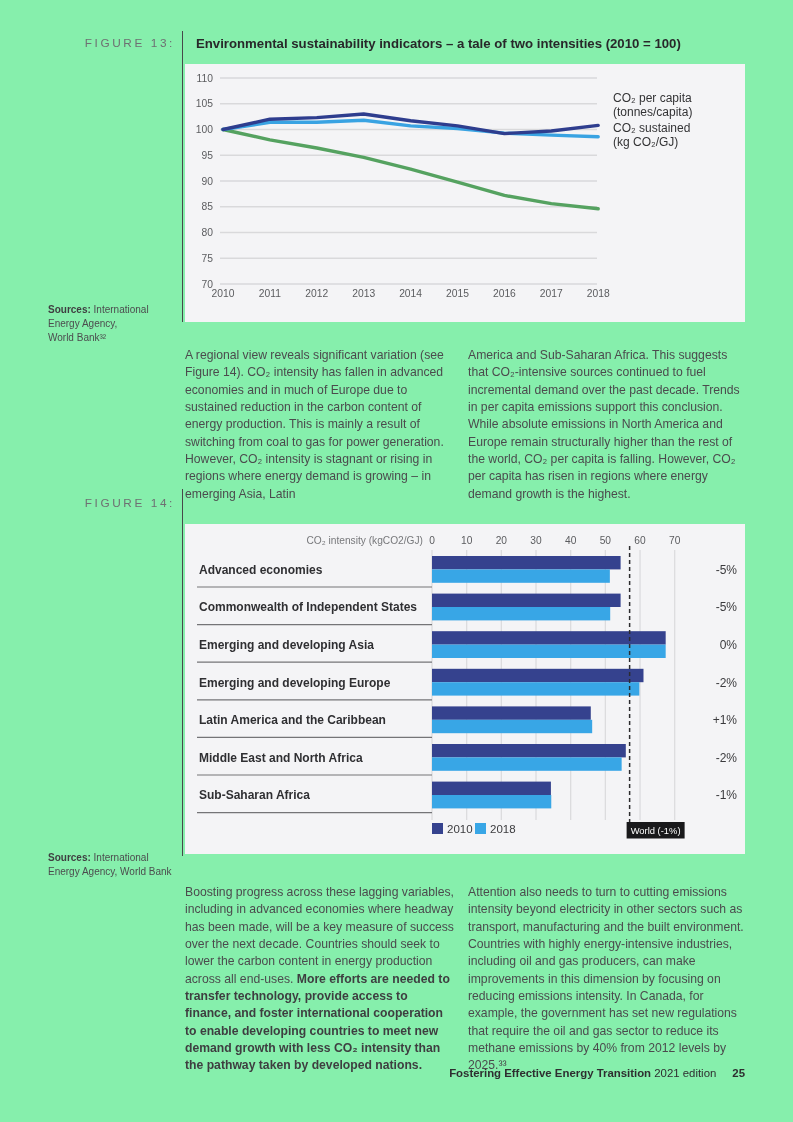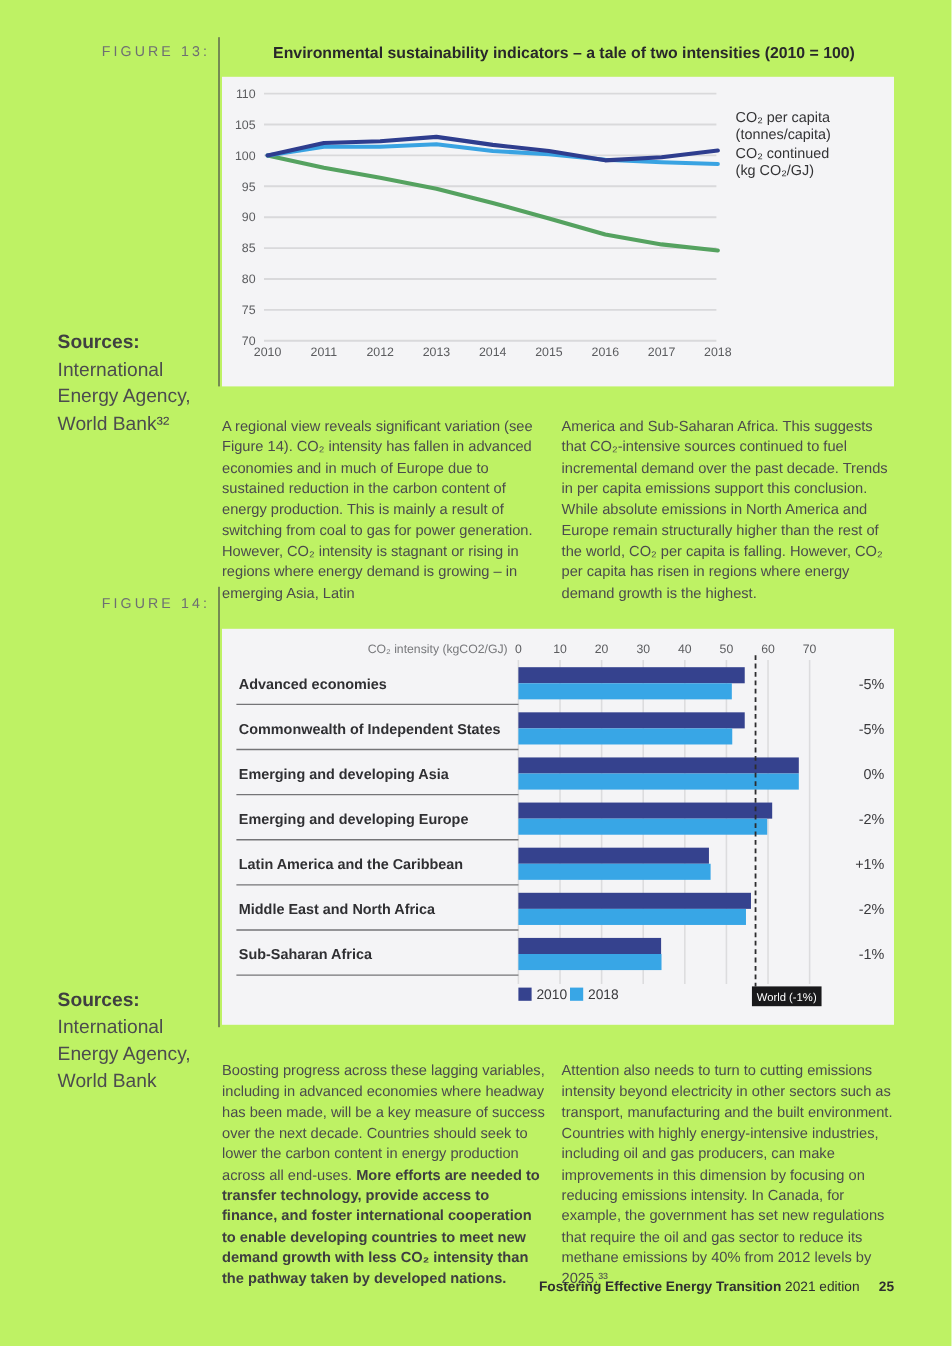--- a/index.html
+++ b/index.html
@@ -1,40 +1,40 @@
 <!DOCTYPE html>
 <html><head>
 <meta charset="utf-8">
 <style>
   html,body{margin:0;padding:0;background:#ffffff;}
   .page{
-    position:relative;width:793px;height:1122px;background:#bef264;overflow:hidden;
+    position:relative;width:793px;height:1122px;background:#86efac;overflow:hidden;
     font-family:"Liberation Sans",sans-serif;color:#4b4b4d;
   }
   .fig-label{
     position:absolute;left:48px;width:127px;text-align:right;
     font-size:11.8px;letter-spacing:2.6px;color:#6e6f72;white-space:nowrap;
   }
   .fig-divider{position:absolute;left:182px;width:1.3px;background:#47484a;}
   .fig-title{
-    position:absolute;left:196px;width:548px;font-size:13.2px;font-weight:bold;color:#28282a;text-align:center;
+    position:absolute;left:196px;width:548px;font-size:13.2px;font-weight:bold;color:#28282a;
   }
   .chart-area{position:absolute;left:185px;width:560px;background:#f4f4f6;}
   #fig13-chart{top:64px;height:258px;}
   #fig14-chart{top:524px;height:330px;}
   svg{display:block;}
   svg text{font-family:"Liberation Sans",sans-serif;}
   .legend-label{
     position:absolute;font-size:12px;font-weight:normal;line-height:1.18;color:#333335;
   }
   #ll-0{left:428px;top:27px;width:92px;}
   #ll-1{left:428px;top:57px;width:92px;}
   #ll-2{left:428px;top:125px;width:97px;}
   .sources{
-    position:absolute;left:48px;width:134px;font-size:16px;line-height:1.42;color:#4c4c4e;
+    position:absolute;left:48px;width:134px;font-size:10px;line-height:1.42;color:#4c4c4e;margin-top:28px;
   }
   #sources-fig13{top:275px;}
   #sources-fig14{top:823px;}
   .sources b{font-weight:bold;color:#3f3f41;}
   .prelines{white-space:pre-line;}
   .bodytext{
     position:absolute;font-size:12.2px;line-height:1.42;color:#4b4b4d;
   }
   .col-left{left:185px;width:270px;}
   .col-right{left:468px;width:278px;}
@@ -83,21 +83,21 @@
         <text x="225.6" y="233" text-anchor="middle" font-size="10.3" fill="#5b5c5f">2014</text>
         <text x="272.5" y="233" text-anchor="middle" font-size="10.3" fill="#5b5c5f">2015</text>
         <text x="319.4" y="233" text-anchor="middle" font-size="10.3" fill="#5b5c5f">2016</text>
         <text x="366.3" y="233" text-anchor="middle" font-size="10.3" fill="#5b5c5f">2017</text>
         <text x="413.2" y="233" text-anchor="middle" font-size="10.3" fill="#5b5c5f">2018</text>
         <polyline points="38,65.5 84.9,75.80000000000001 131.8,84.03999999999998 178.7,93.31000000000003 225.6,105.15500000000002 272.5,118.03000000000002 319.4,131.42 366.3,139.66000000000003 413.2,144.81000000000003" fill="none" stroke="#55a260" stroke-width="3.4" stroke-linejoin="round" stroke-linecap="round"></polyline>
         <polyline points="38,65.5 84.9,58.28999999999997 131.8,58.28999999999997 178.7,56.23000000000002 225.6,61.89499999999999 272.5,64.47 319.4,69.10500000000002 366.3,71.16499999999998 413.2,72.71000000000004" fill="none" stroke="#39a3e2" stroke-width="3.4" stroke-linejoin="round" stroke-linecap="round"></polyline>
         <polyline points="38,65.5 84.9,55.2 131.8,53.655000000000015 178.7,50.050000000000004 225.6,56.74499999999999 272.5,61.89499999999999 319.4,69.61999999999999 366.3,67.04499999999999 413.2,61.38000000000002" fill="none" stroke="#2e3d8e" stroke-width="3.4" stroke-linejoin="round" stroke-linecap="round"></polyline>
       </svg>
     <div class="legend-label" id="ll-0">CO₂ per capita (tonnes/capita)</div>
-    <div class="legend-label" id="ll-1">CO₂ continued (kg CO₂/GJ)</div>
+    <div class="legend-label" id="ll-1">CO₂ sustained (kg CO₂/GJ)</div>
   </div>
 
   <div class="sources" id="sources-fig13"><b>Sources:</b><span class="prelines"> International
 Energy Agency,
 World Bank³²</span></div>
 
   <div class="bodytext col-left" id="body1-left">A regional view reveals significant variation (see Figure 14). CO₂ intensity has fallen in advanced economies and in much of Europe due to sustained reduction in the carbon content of energy production. This is mainly a result of switching from coal to gas for power generation. However, CO₂ intensity is stagnant or rising in regions where energy demand is growing – in emerging Asia, Latin</div>
   <div class="bodytext col-right" id="body1-right">America and Sub-Saharan Africa. This suggests that CO₂-intensive sources continued to fuel incremental demand over the past decade. Trends in per capita emissions support this conclusion. While absolute emissions in North America and Europe remain structurally higher than the rest of the world, CO₂ per capita is falling. However, CO₂ per capita has risen in regions where energy demand growth is the highest.</div>
 
   <div class="fig-label" style="top:496px">FIGURE 14:</div>

